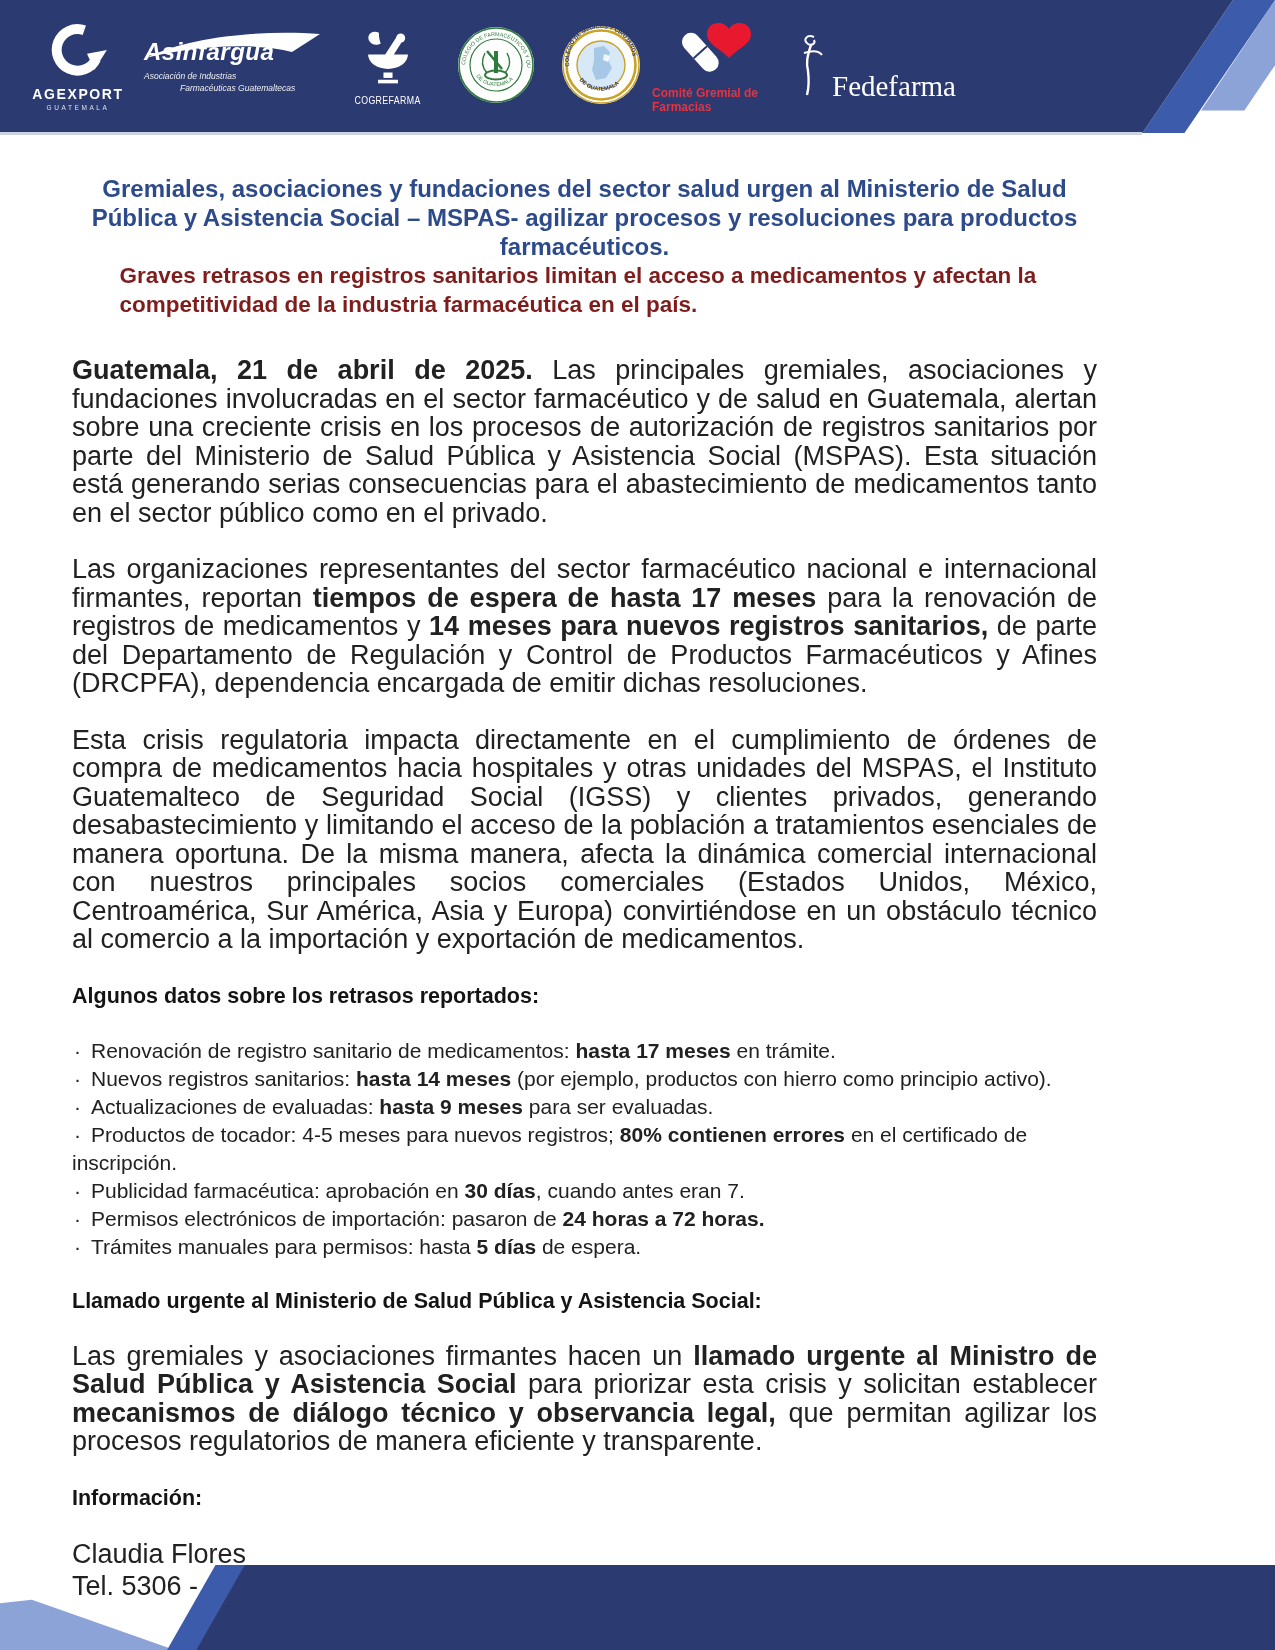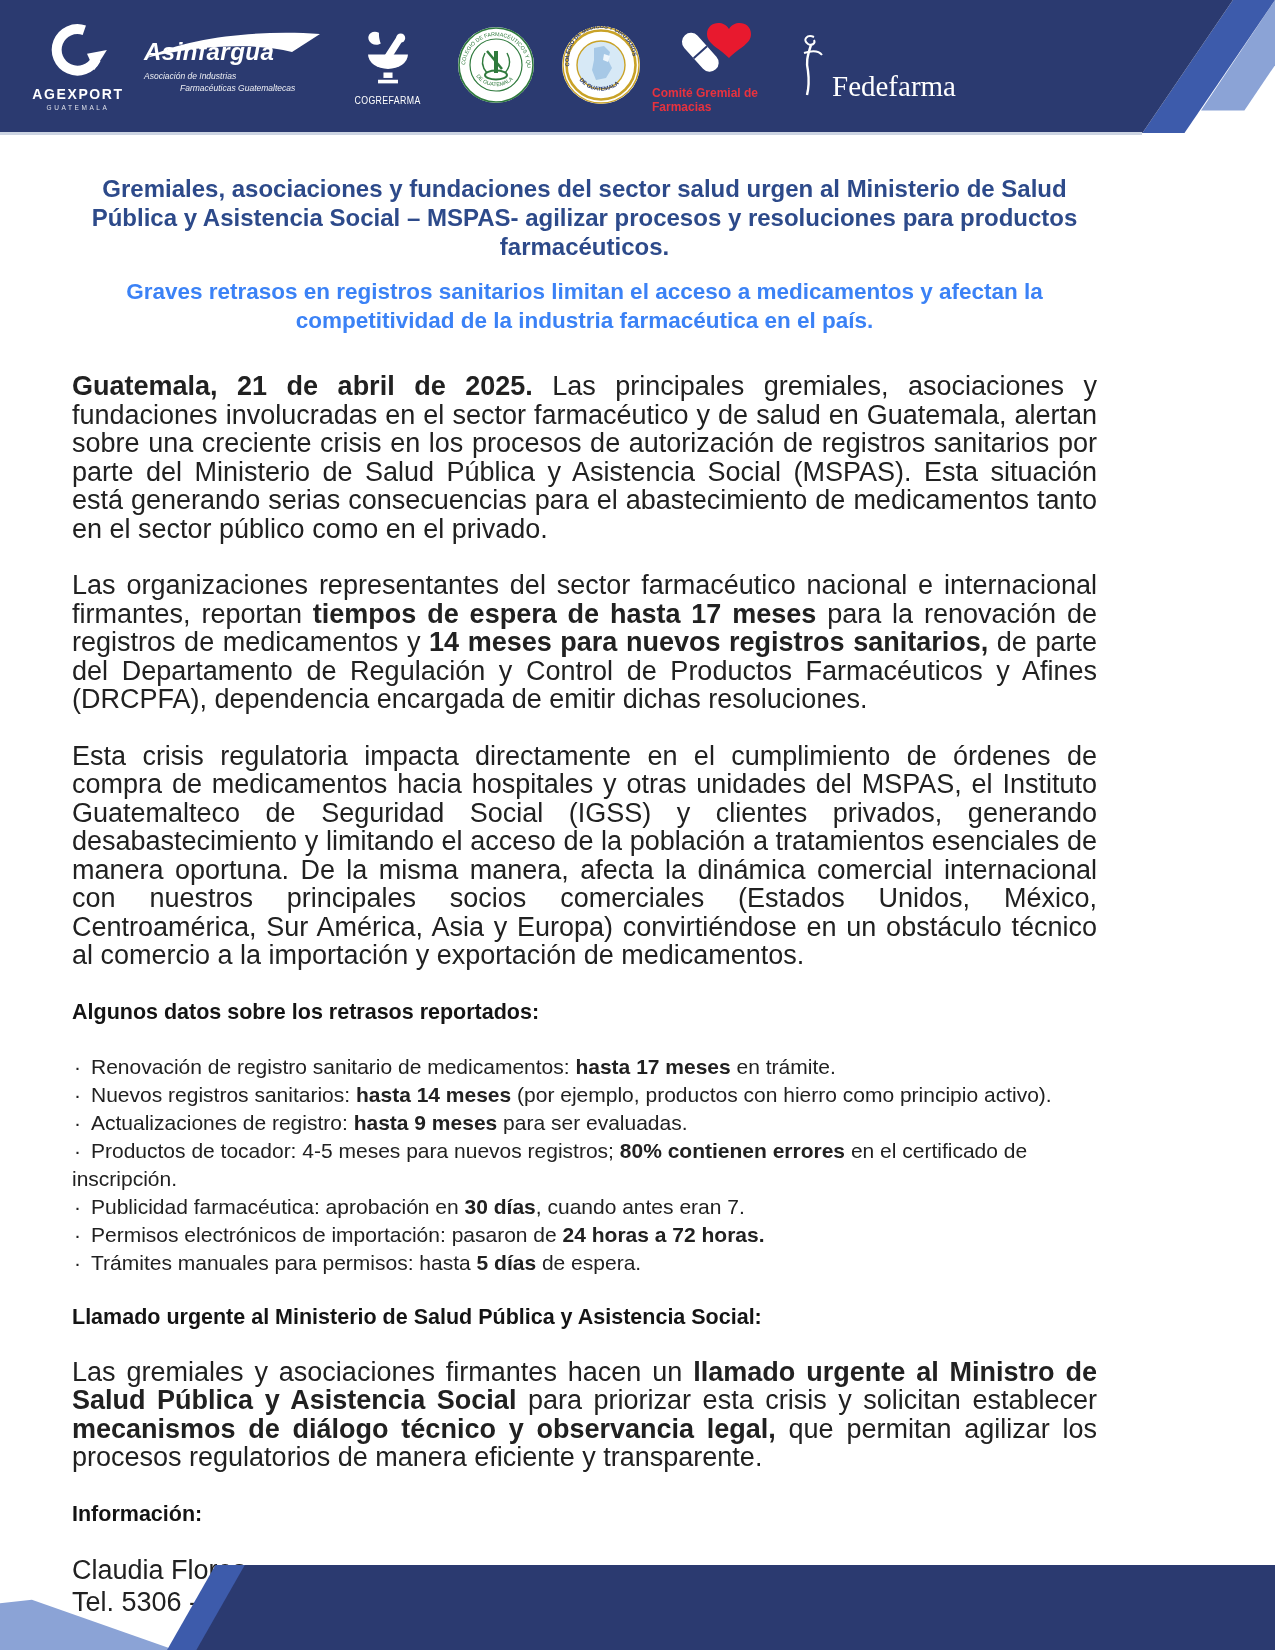--- a/index.html
+++ b/index.html
@@ -33,21 +33,21 @@
   .lg-comite .nm{font-size:12px;font-weight:bold;color:#e8323e;margin-top:1px;}
   .lg-fede{width:158px;margin-left:20px;flex-direction:row;align-items:flex-end;justify-content:space-between;}
   .lg-fede .nm{font-family:"Liberation Serif", serif;font-size:29px;color:#fff;margin-left:2px;line-height:30px;}
   .lg-fundesa{width:218px;margin-left:22px;flex-direction:row;align-items:center;}
   .lg-fundesa .txt{display:flex;flex-direction:column;align-items:flex-end;margin-left:4px;}
   .lg-fundesa .nm{font-size:28px;font-weight:bold;letter-spacing:1.5px;line-height:28px;}
   .lg-fundesa .sb{font-size:7px;color:rgba(255,255,255,.85);margin-top:1px;}
   
   .content{position:absolute;top:133px;left:0;width:1175px;padding:0 78px 0 72px;box-sizing:border-box;}
   h1.title{margin:41px 6px 0;text-align:center;color:#2d4a8a;font-size:24px;line-height:29px;font-weight:bold;}
-  h2.subtitle{margin:16px auto;max-width:930px;text-align:center;color:#3b82f6;font-size:22.5px;line-height:29px;font-weight:bold;}
+  h2.subtitle{margin:0 auto;max-width:930px;color:#7f1d1d;font-size:22.5px;line-height:29px;font-weight:bold;}
   .content p{font-size:27px;line-height:28.5px;margin:0 0 28px;}
   .content p.just{text-align:justify;}
   .content p.lead{margin-top:37px;}
   .content h3{font-size:21.5px;line-height:28px;margin:0 0 27px;font-weight:bold;color:#141414;}
   .b{font-weight:bold;}
   .bullets{margin:0 0 26px;}
   .bullet-item{font-size:21px;line-height:28px;}
   .bullet-item .mk{margin:0 10px 0 2px;}
   .contact{margin:0 0 2px !important;line-height:30px !important;}
   h3.info{}
@@ -185,21 +185,21 @@
 
     <p class="just lead"><span class="b">Guatemala, 21 de abril de 2025. </span><span>Las principales gremiales, asociaciones y fundaciones involucradas en el sector farmacéutico y de salud en Guatemala, alertan sobre una creciente crisis en los procesos de autorización de registros sanitarios por parte del Ministerio de Salud Pública y Asistencia Social (MSPAS). Esta situación está generando serias consecuencias para el abastecimiento de medicamentos tanto en el sector público como en el privado.</span></p>
     <p class="just"><span>Las organizaciones representantes del sector farmacéutico nacional e internacional firmantes, reportan </span><span class="b">tiempos de espera de hasta 17 meses</span><span> para la renovación de registros de medicamentos y </span><span class="b">14 meses para nuevos registros sanitarios,</span><span> de parte del Departamento de Regulación y Control de Productos Farmacéuticos y Afines (DRCPFA), dependencia encargada de emitir dichas resoluciones.</span></p>
     <p class="just"><span>Esta crisis regulatoria impacta directamente en el cumplimiento de órdenes de compra de medicamentos hacia hospitales y otras unidades del MSPAS, el Instituto Guatemalteco de Seguridad Social (IGSS) y clientes privados, generando desabastecimiento y limitando el acceso de la población a tratamientos esenciales de manera oportuna. De la misma manera, afecta la dinámica comercial internacional con nuestros principales socios comerciales (Estados Unidos, México, Centroamérica, Sur América, Asia y Europa) convirtiéndose en un obstáculo técnico al comercio a la importación y exportación de medicamentos.</span></p>
 
     <h3>Algunos datos sobre los retrasos reportados:</h3>
 
     <div class="bullets">
         <div class="bullet-item"><span class="mk">·</span><span>Renovación de registro sanitario de medicamentos: </span><span class="b">hasta 17 meses</span><span> en trámite.</span></div>
         <div class="bullet-item"><span class="mk">·</span><span>Nuevos registros sanitarios: </span><span class="b">hasta 14 meses</span><span> (por ejemplo, productos con hierro como principio activo).</span></div>
-        <div class="bullet-item"><span class="mk">·</span><span>Actualizaciones de registro: </span><span class="b">hasta 9 meses</span><span> para ser evaluadas.</span></div>
+        <div class="bullet-item"><span class="mk">·</span><span>Actualizaciones de evaluadas: </span><span class="b">hasta 9 meses</span><span> para ser evaluadas.</span></div>
         <div class="bullet-item"><span class="mk">·</span><span>Productos de tocador: 4-5 meses para nuevos registros; </span><span class="b">80% contienen errores</span><span> en el certificado de inscripción.</span></div>
         <div class="bullet-item"><span class="mk">·</span><span>Publicidad farmacéutica: aprobación en </span><span class="b">30 días</span><span>, cuando antes eran 7.</span></div>
         <div class="bullet-item"><span class="mk">·</span><span>Permisos electrónicos de importación: pasaron de </span><span class="b">24 horas a 72 horas.</span></div>
         <div class="bullet-item"><span class="mk">·</span><span>Trámites manuales para permisos: hasta </span><span class="b">5 días</span><span> de espera.</span></div>
       </div>
 
     <h3>Llamado urgente al Ministerio de Salud Pública y Asistencia Social:</h3>
 
     <p class="just"><span>Las gremiales y asociaciones firmantes hacen un </span><span class="b">llamado urgente al Ministro de Salud Pública y Asistencia Social</span><span> para priorizar esta crisis y solicitan establecer </span><span class="b">mecanismos de diálogo técnico y observancia legal,</span><span> que permitan agilizar los procesos regulatorios de manera eficiente y transparente.</span></p>
 

